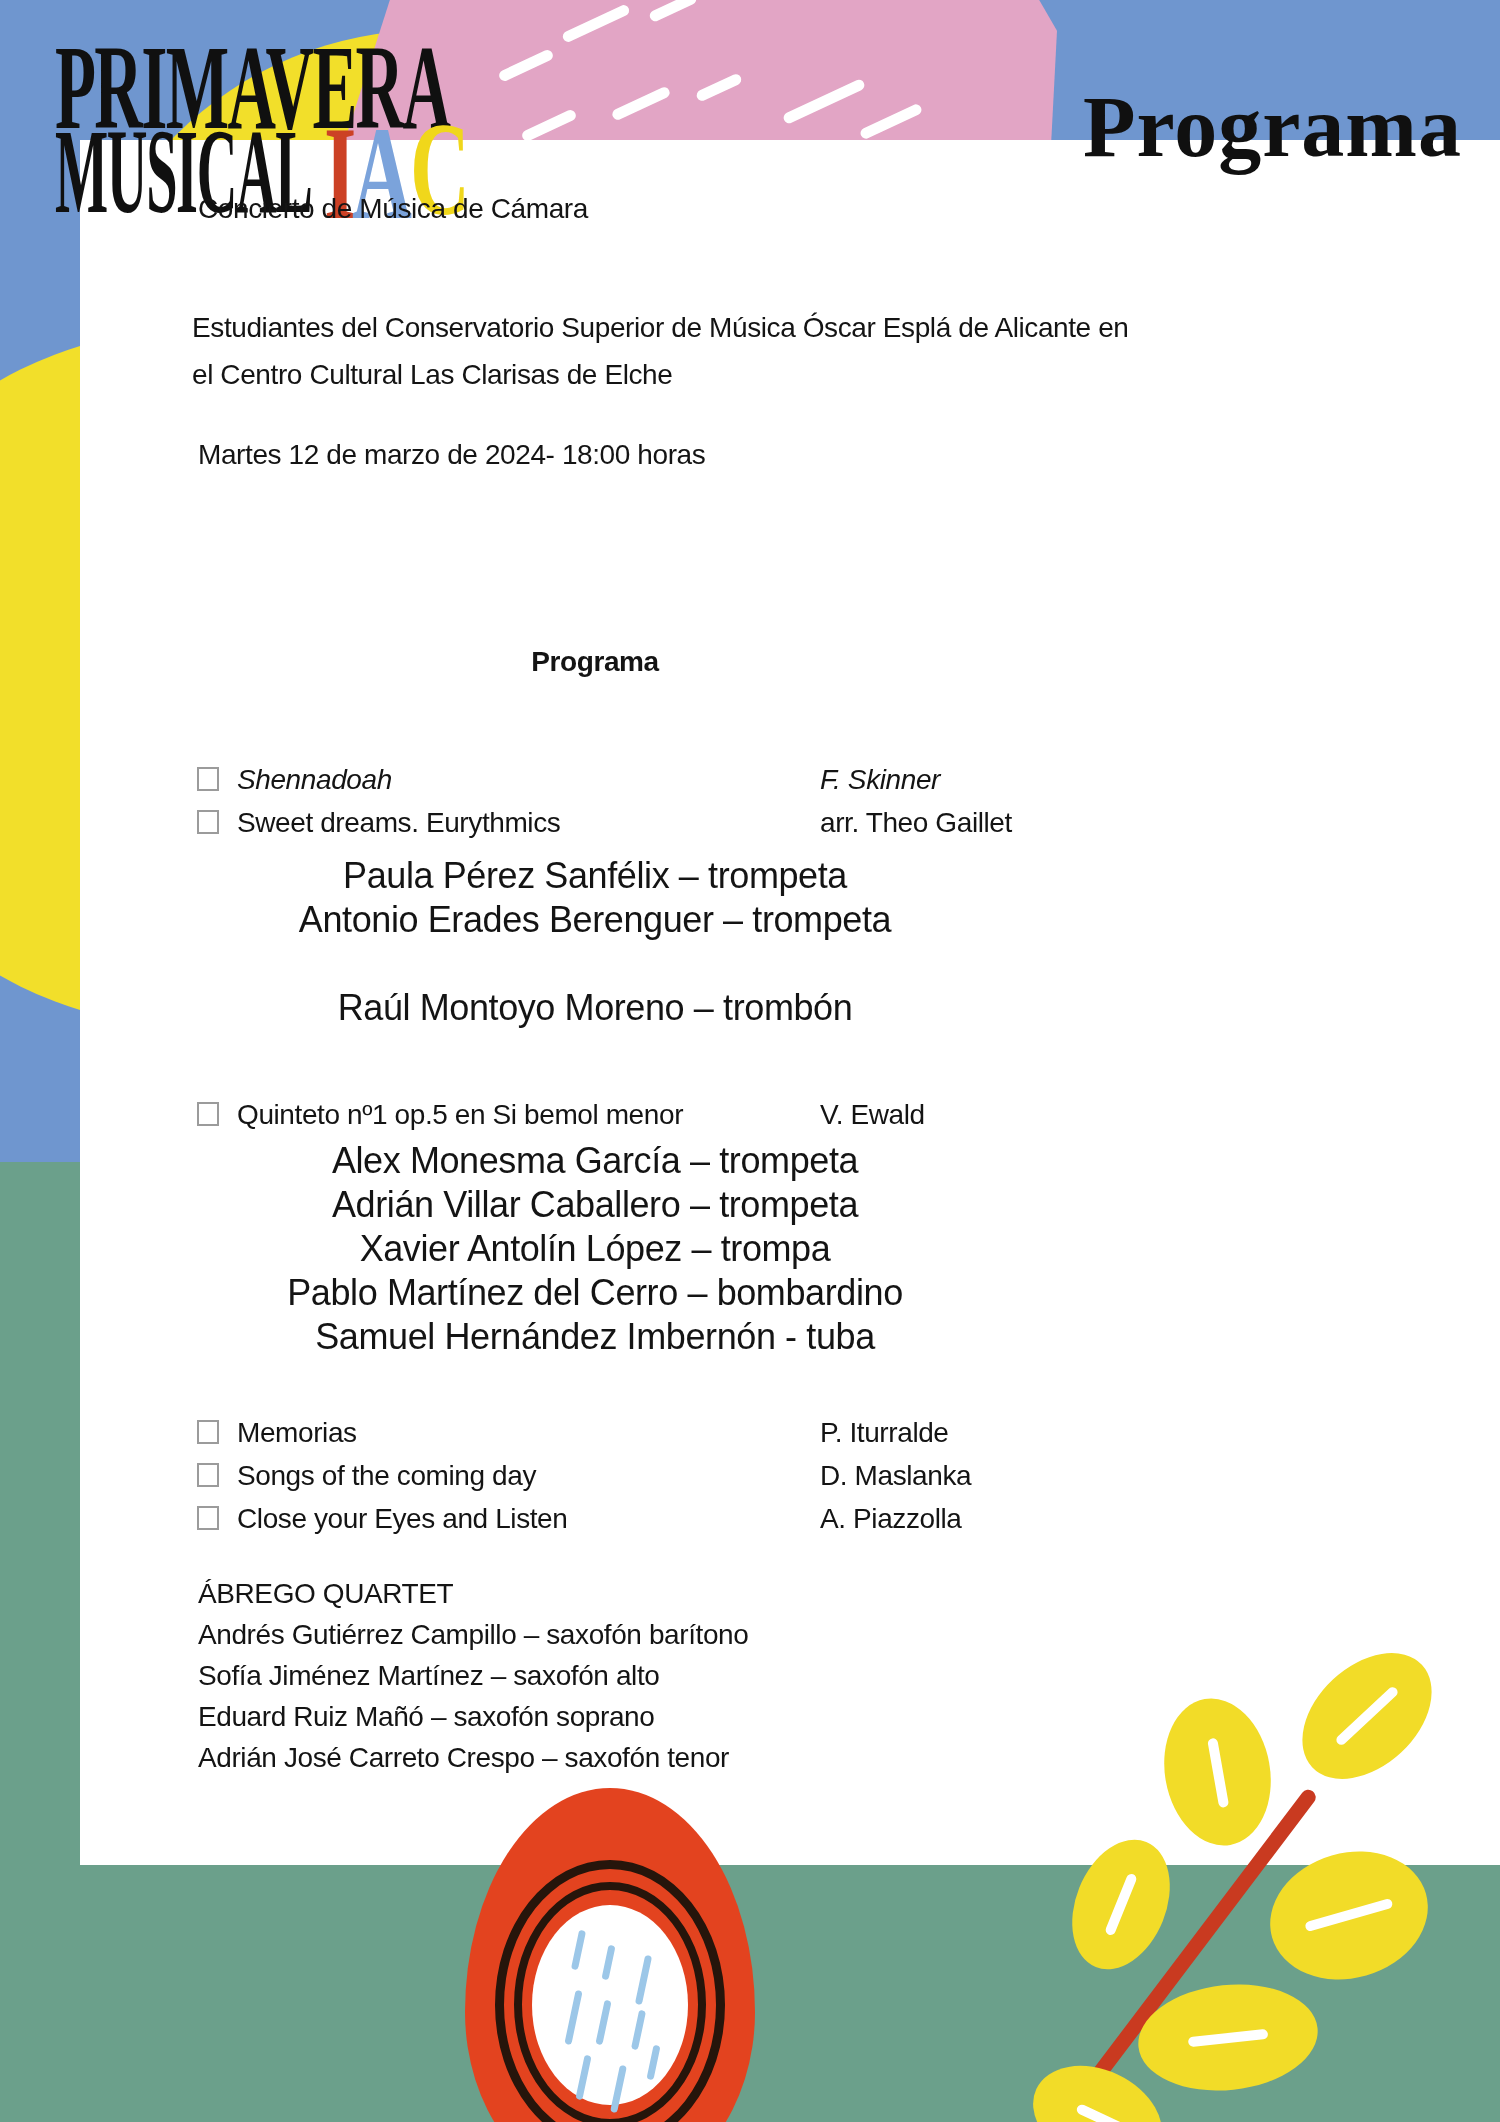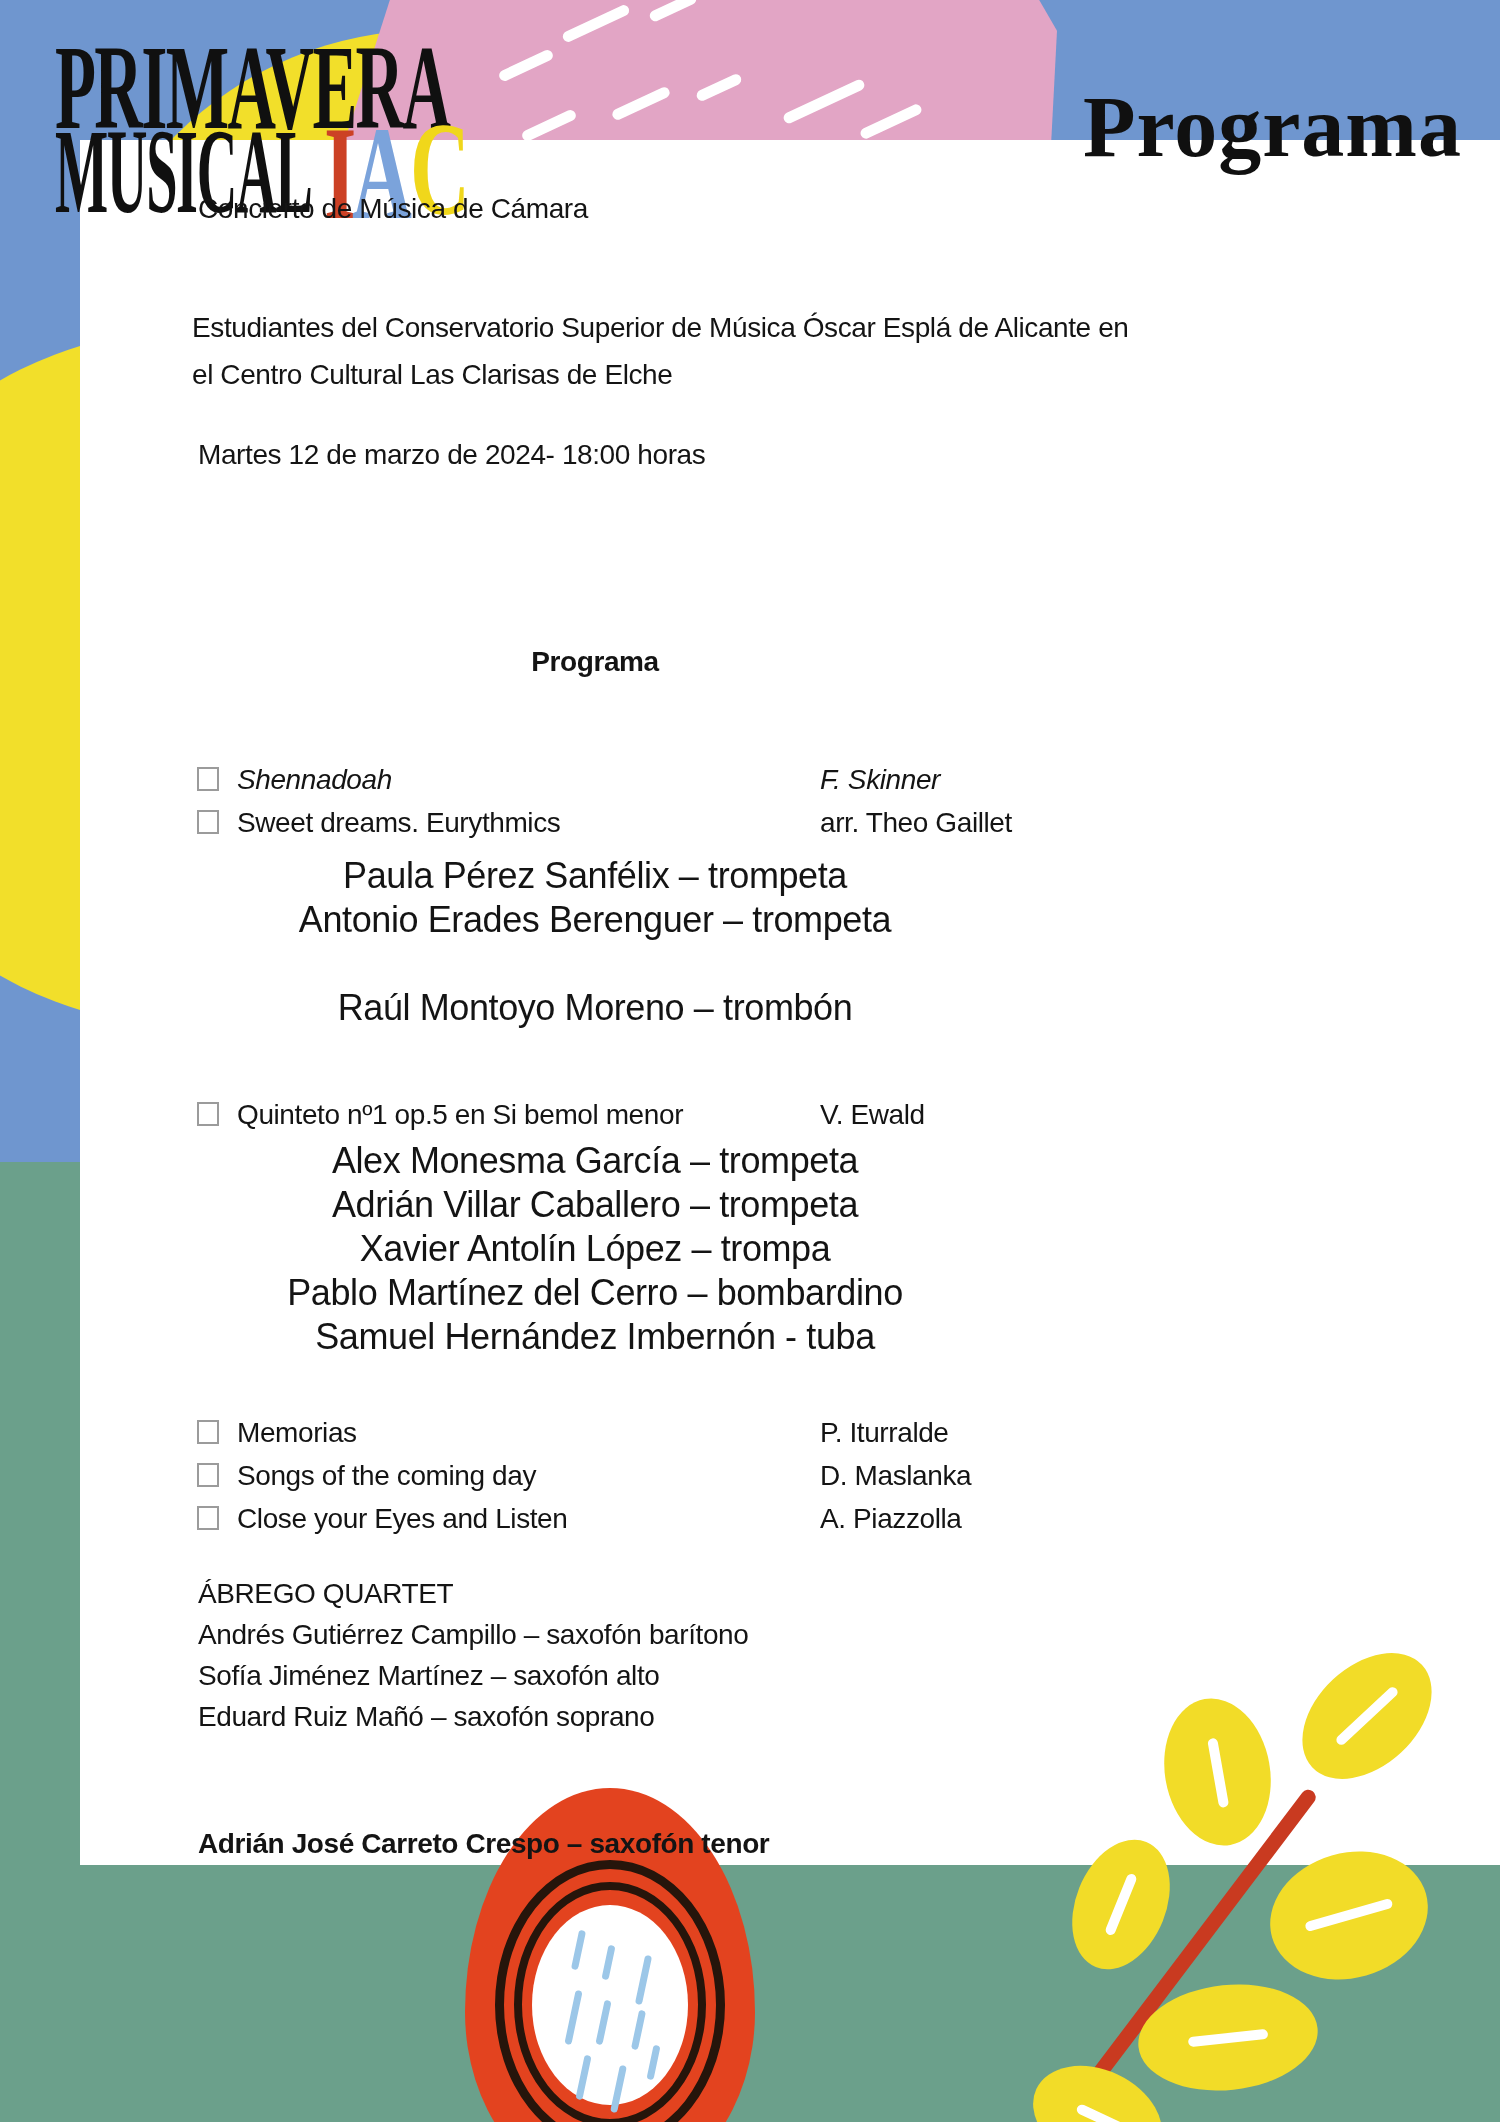--- a/index.html
+++ b/index.html
@@ -192,15 +192,15 @@
   <div class="piece-row" style="top:1502px;">
     <span class="bullet"></span>
     <span class="txt piece-title">Close your Eyes and Listen</span>
     <span class="txt piece-composer">A. Piazzolla</span>
   </div>
 
   <div class="txt ensemble-name">ÁBREGO QUARTET</div>
   <div class="member" style="top:1619px;">Andrés Gutiérrez Campillo – saxofón barítono</div>
   <div class="member" style="top:1660px;">Sofía Jiménez Martínez – saxofón alto</div>
   <div class="member" style="top:1701px;">Eduard Ruiz Mañó – saxofón soprano</div>
-  <div class="member" style="top:1828px;font-weight:bold;">Adrián José Carreto Crespo – saxofón tenor</div>
+  <div class="member" style="top:1742px;">Adrián José Carreto Crespo – saxofón tenor</div>
 
 </div>
 
 </body></html>

